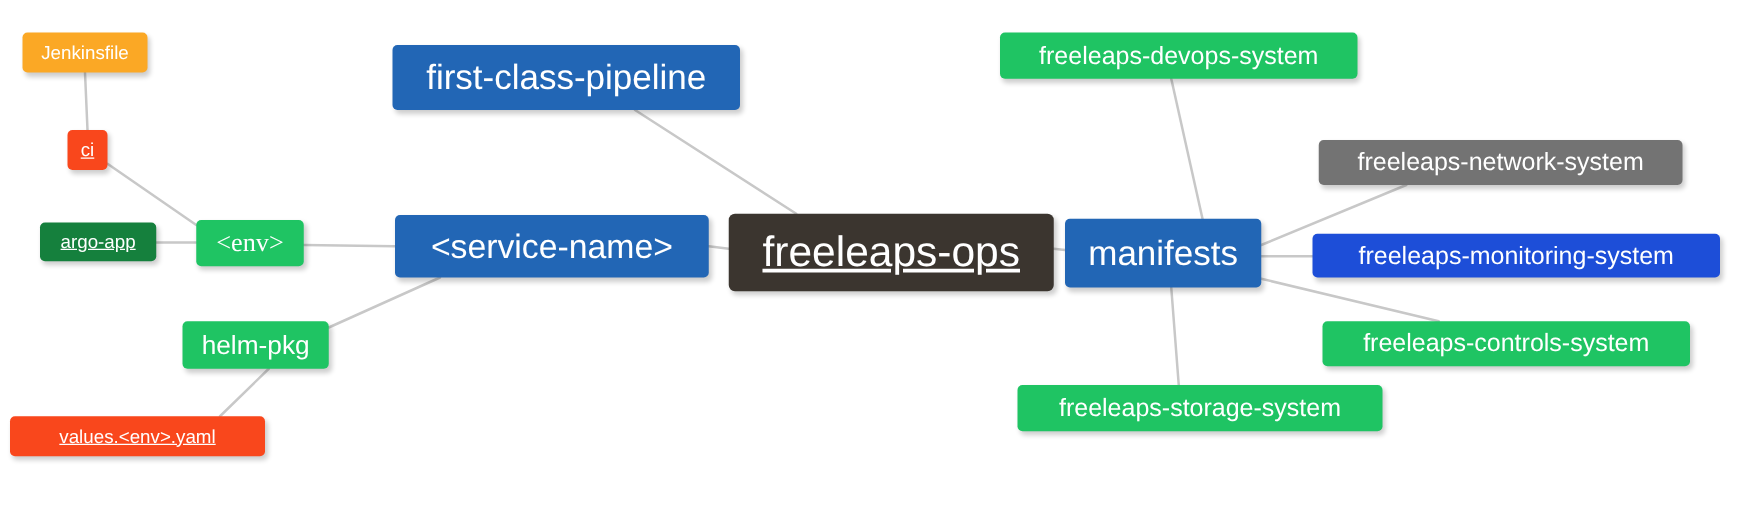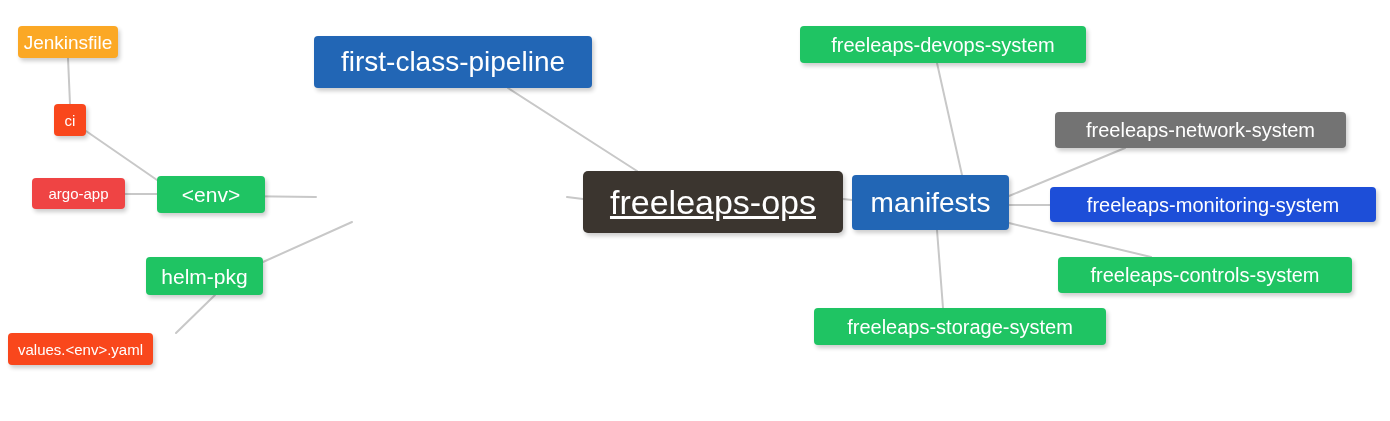--- a/index.html
+++ b/index.html
@@ -38,21 +38,21 @@
     white-space: nowrap;
     box-shadow: 2px 3px 4px rgba(0,0,0,0.20);
     letter-spacing: 0px;
     line-height: 1;
     padding: 0 10px;
   }
   .lvl-root   { background: #3b352f; font-size: 34px; border-radius: 5px; }
   .lvl-blue   { background: #2266b5; }
   .lvl-green  { background: #1fc463; }
   .lvl-orange { background: #fba825; }
-  .lvl-red    { background: #f9471c; }
+  .lvl-red    { background: #f9471c; text-decoration: underline; }
 </style>
 </head>
 <body>
 
 <div id="canvas" style="background: rgb(255, 255, 255);">
   <svg id="edges" viewBox="0 0 1390 421" xmlns="http://www.w3.org/2000/svg">
       <line x1="68" y1="58" x2="70" y2="104" stroke="#c8c8c8" stroke-width="2" stroke-linecap="round"></line>
       <line x1="86" y1="131" x2="157" y2="180" stroke="#c8c8c8" stroke-width="2" stroke-linecap="round"></line>
       <line x1="125" y1="194" x2="157" y2="194" stroke="#c8c8c8" stroke-width="2" stroke-linecap="round"></line>
       <line x1="243" y1="196" x2="316" y2="197" stroke="#c8c8c8" stroke-width="2" stroke-linecap="round"></line>
@@ -60,37 +60,40 @@
       <line x1="176" y1="333" x2="215" y2="295" stroke="#c8c8c8" stroke-width="2" stroke-linecap="round"></line>
       <line x1="567" y1="197" x2="583" y2="199" stroke="#c8c8c8" stroke-width="2" stroke-linecap="round"></line>
       <line x1="508" y1="88" x2="637" y2="171" stroke="#c8c8c8" stroke-width="2" stroke-linecap="round"></line>
       <line x1="843" y1="199" x2="852" y2="200" stroke="#c8c8c8" stroke-width="2" stroke-linecap="round"></line>
       <line x1="937" y1="63" x2="962" y2="175" stroke="#c8c8c8" stroke-width="2" stroke-linecap="round"></line>
       <line x1="1009" y1="196" x2="1125" y2="148" stroke="#c8c8c8" stroke-width="2" stroke-linecap="round"></line>
       <line x1="1009" y1="205" x2="1050" y2="205" stroke="#c8c8c8" stroke-width="2" stroke-linecap="round"></line>
       <line x1="1009" y1="223" x2="1151" y2="257" stroke="#c8c8c8" stroke-width="2" stroke-linecap="round"></line>
       <line x1="937" y1="230" x2="943" y2="308" stroke="#c8c8c8" stroke-width="2" stroke-linecap="round"></line>
     </svg>
-<div class="node lvl-orange" style="left: 18px; top: 26px; width: 100px; height: 32px; font-size: 19px; background: rgb(251, 168, 37);">
+<div class="node lvl-orange" style="left: 18px; top: 26px; width: 100px; height: 32px; font-size: 15px; background: rgb(251, 168, 37);">
       <span>Jenkinsfile</span>
     </div>
     <div class="node lvl-red" style="left: 54px; top: 104px; width: 32px; height: 32px; font-size: 15px; background: rgb(249, 71, 28);">
       <span>ci</span>
     </div>
-    <div class="node lvl-red" style="left: 32px; top: 178px; width: 93px; height: 31px; font-size: 15px; background: #ef4444;">
+    <div class="node lvl-red" style="left: 32px; top: 178px; width: 93px; height: 31px; font-size: 15px; background: #15803d;">
       <span>argo-app</span>
     </div>
-    <div class="node lvl-green" style="left: 157px; top: 176px; width: 108px; height: 37px; font-size: 21px; background: rgb(31, 196, 99);">
+    <div class="node lvl-green" style="left: 157px; top: 176px; width: 86px; height: 37px; font-size: 21px; background: rgb(31, 196, 99); font-family: Liberation Serif, serif;">
       <span>&lt;env&gt;</span>
     </div>
     <div class="node lvl-green" style="left: 146px; top: 257px; width: 117px; height: 38px; font-size: 21px; background: rgb(31, 196, 99); align-items: center;">
       <span>helm-pkg</span>
     </div>
-    <div class="node lvl-red" style="left: 8px; top: 333px; width: 145px; height: 32px; font-size: 15px; background: rgb(249, 71, 28);">
+    <div class="node lvl-red" style="left: 8px; top: 333px; width: 204px; height: 32px; font-size: 15px; background: rgb(249, 71, 28);">
       <span>values.&lt;env&gt;.yaml</span>
+    </div>
+    <div class="node lvl-blue" style="left: 316px; top: 172px; width: 251px; height: 50px; font-size: 27px; background: rgb(34, 102, 181);">
+      <span>&lt;service-name&gt;</span>
     </div>
     <div class="node lvl-blue" style="left: 314px; top: 36px; width: 278px; height: 52px; font-size: 28px; background: rgb(34, 102, 181);">
       <span>first-class-pipeline</span>
     </div>
     <div class="node lvl-root" style="left: 583px; top: 171px; width: 260px; height: 62px; font-size: 34px; background: rgb(59, 53, 47); text-decoration: underline;">
       <span>freeleaps-ops</span>
     </div>
     <div class="node lvl-blue" style="left: 852px; top: 175px; width: 157px; height: 55px; font-size: 28px; background: rgb(34, 102, 181);">
       <span>manifests</span>
     </div>

